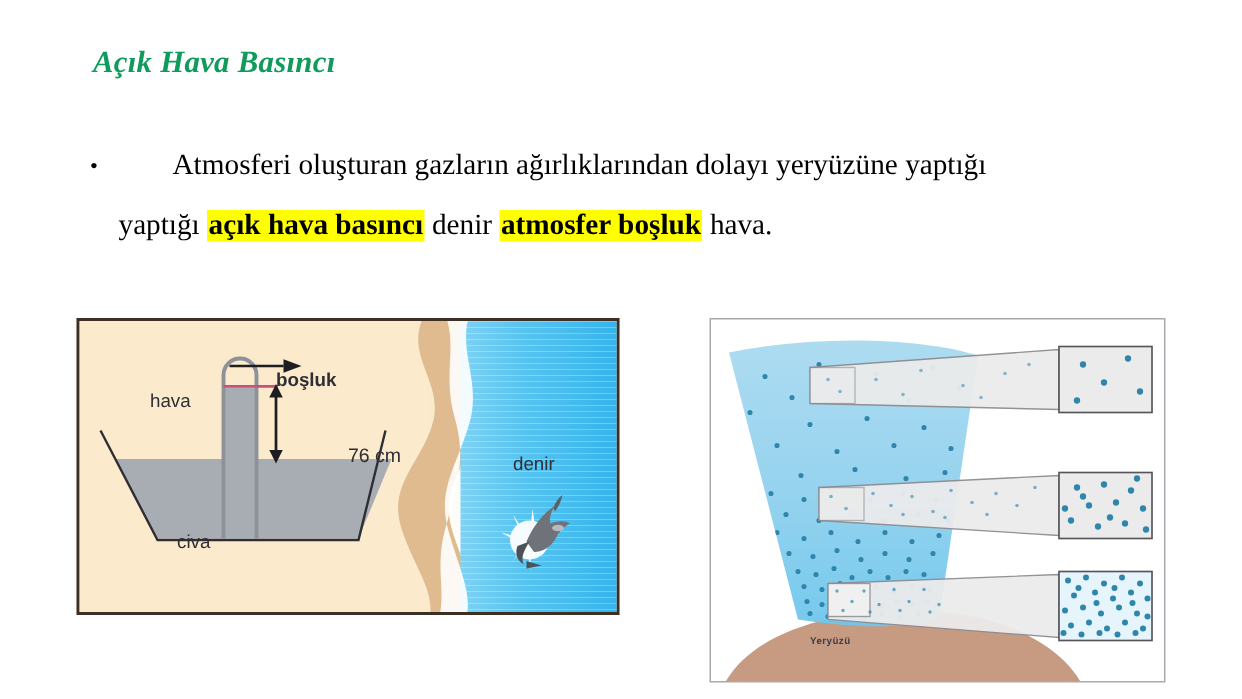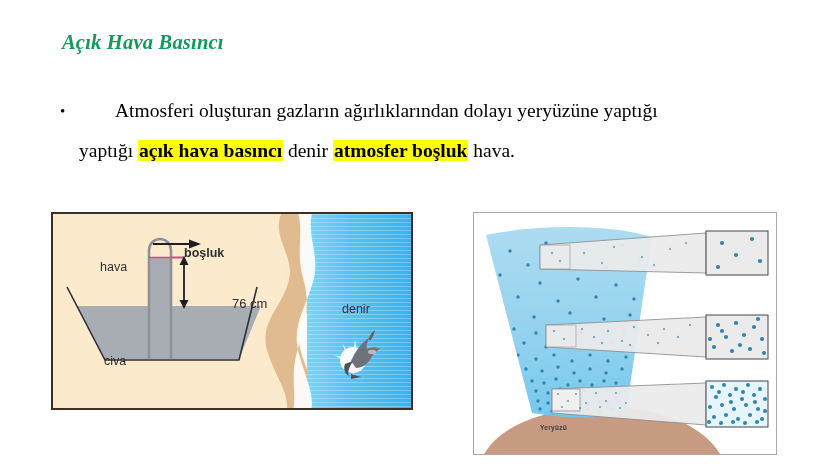--- a/index.html
+++ b/index.html
@@ -137,21 +137,21 @@
   .label {
     position: absolute;
     font-family: "Liberation Sans", sans-serif;
     font-size: 12.5px;
     color: #2e2e34;
     white-space: nowrap;
   }
   #lbl-hava  { left: 100px; top: 260px; }
   #lbl-bosluk{ left: 184px; top: 246px; font-weight: bold; }
   #lbl-76cm  { left: 232px; top: 296px; font-size: 13px; }
-  #lbl-civa  { left: 104px; top: 354px; }
+  #lbl-civa  { left: 118px; top: 354px; }
   #lbl-deniz { left: 342px; top: 302px; }
 
   
   #fig-right {
     position: absolute;
     left: 473px;
     top: 212px;
     width: 304px;
     height: 243px;
     border: 1px solid #a9a9ad;

